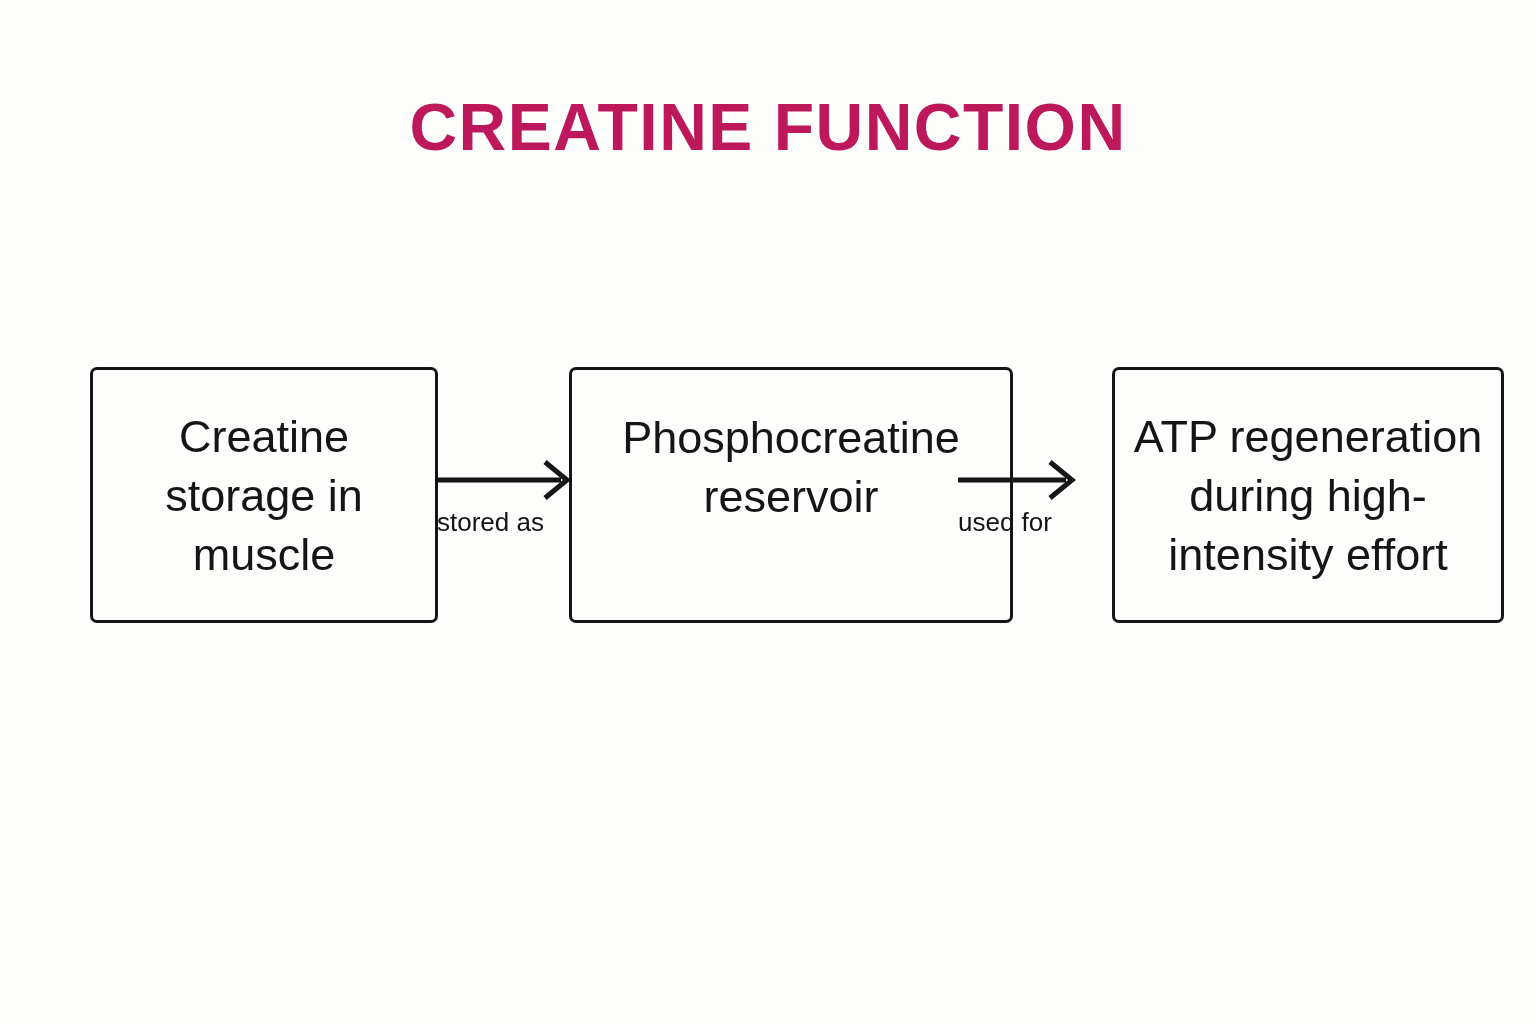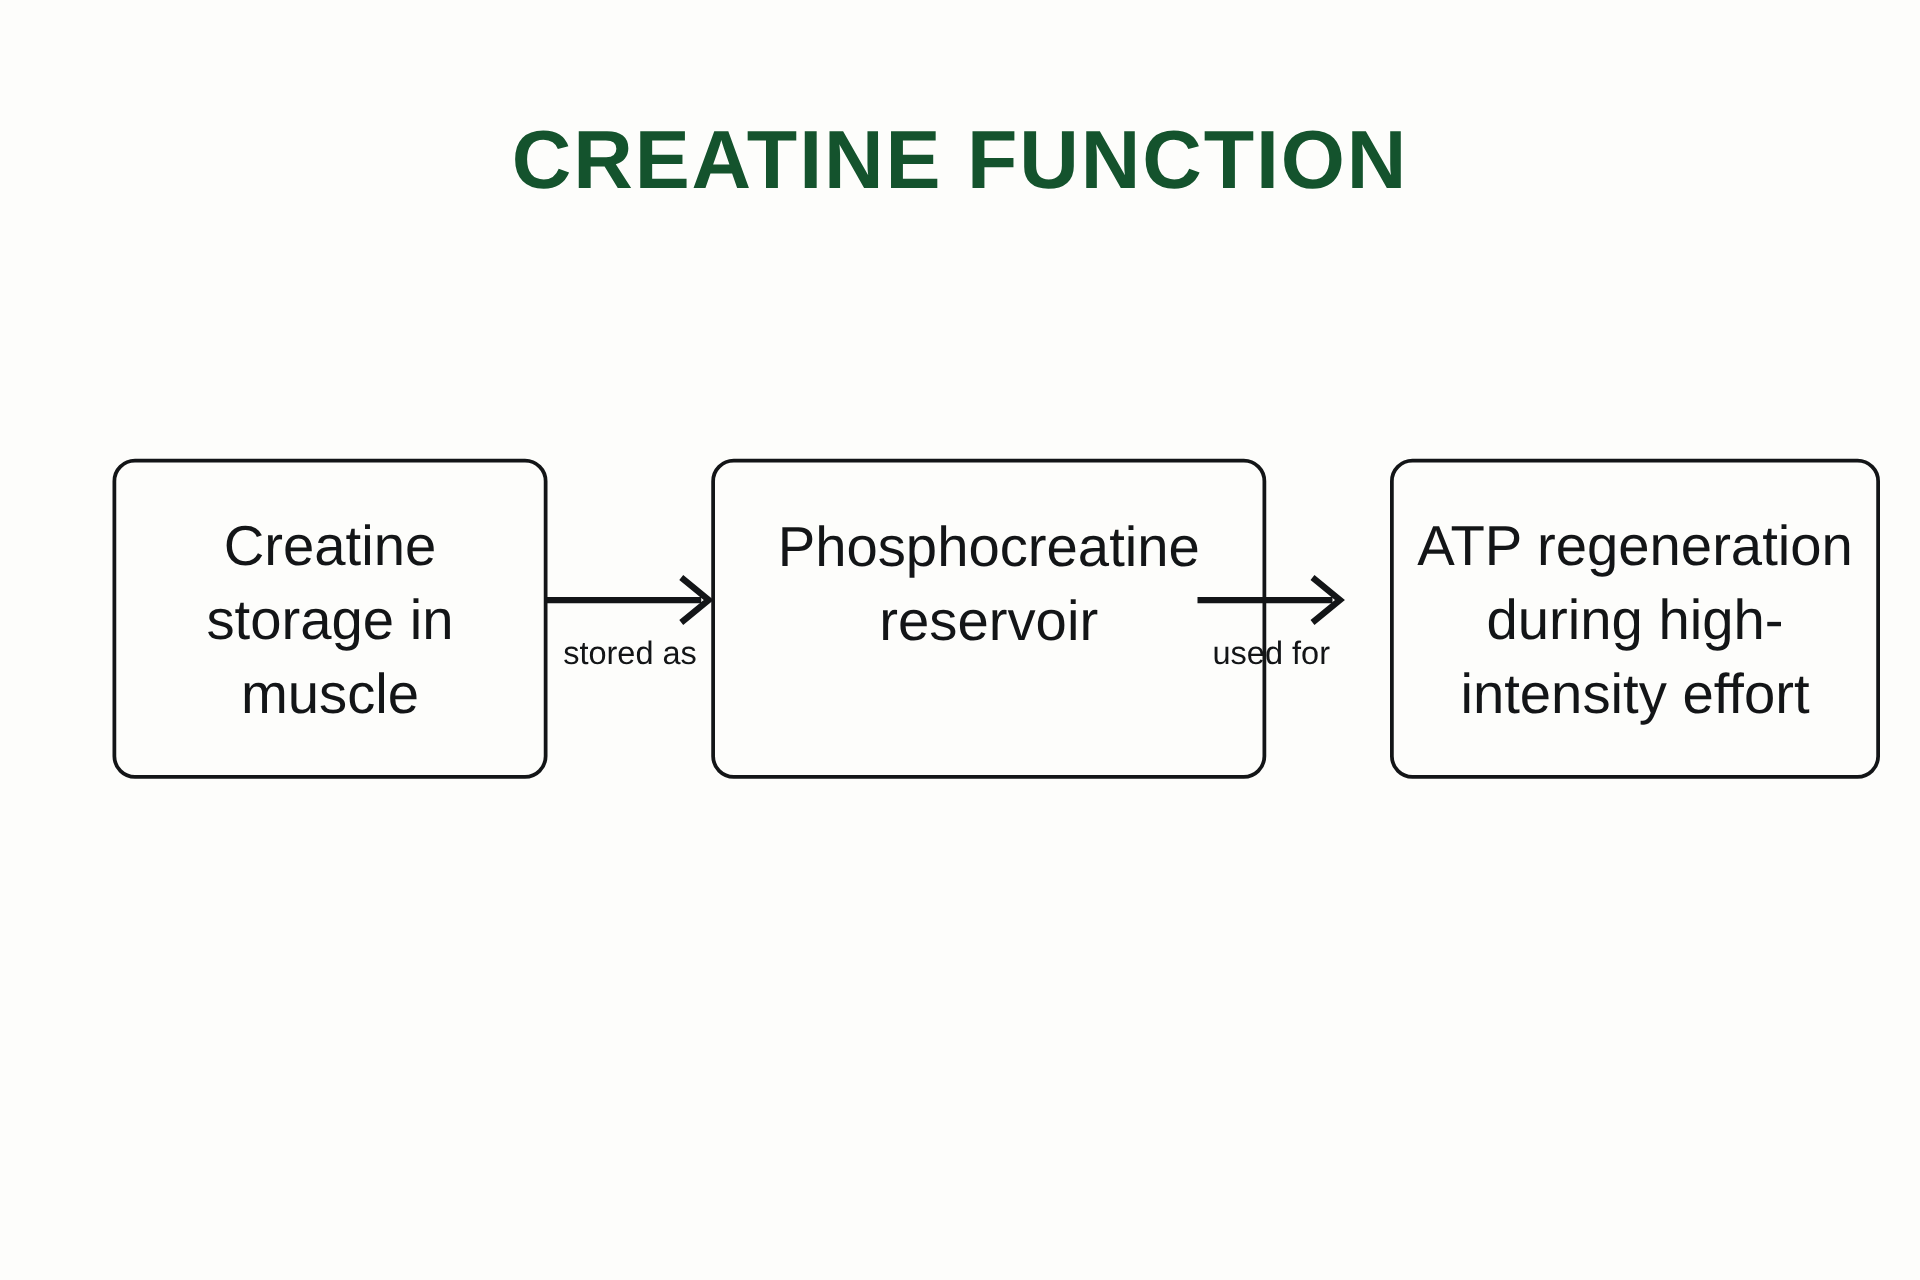--- a/index.html
+++ b/index.html
@@ -25,32 +25,32 @@
   
   .diagram-title {
     position: absolute;
     top: 94px;
     left: 0;
     width: 1536px;
     text-align: center;
     font-size: 66px;
     font-weight: bold;
     letter-spacing: 1.5px;
-    color: #14532d;
+    color: #be185d;
     line-height: 1;
     white-space: nowrap;
   }
 
   
   .flow-node {
     position: absolute;
     box-sizing: border-box;
     background: #fdfdfb;
     border: 3px solid #131517;
-    border-radius: 18px;
+    border-radius: 7px;
     display: flex;
     align-items: center;
     justify-content: center;
     text-align: center;
     color: #131517;
     font-size: 45px;
     line-height: 59px;
   }
   .flow-node .node-label {
     display: block;
@@ -67,21 +67,21 @@
 
   
   .edge {
     position: absolute;
     height: 40px;
   }
   .edge svg { display: block; overflow: visible; }
 
   .edge-label {
     position: absolute;
-    text-align: center;
+    text-align: left;
     font-size: 26px;
     line-height: 34px;
     color: #131517;
     white-space: pre-line;
   }
 
   #edge-0 { left: 437px;  top: 460px; width: 134px; }
   #edge-1 { left: 958px;  top: 460px; width: 118px; }
 
   #edge-label-0 { left: 437px;  top: 505px; width: 134px; }

